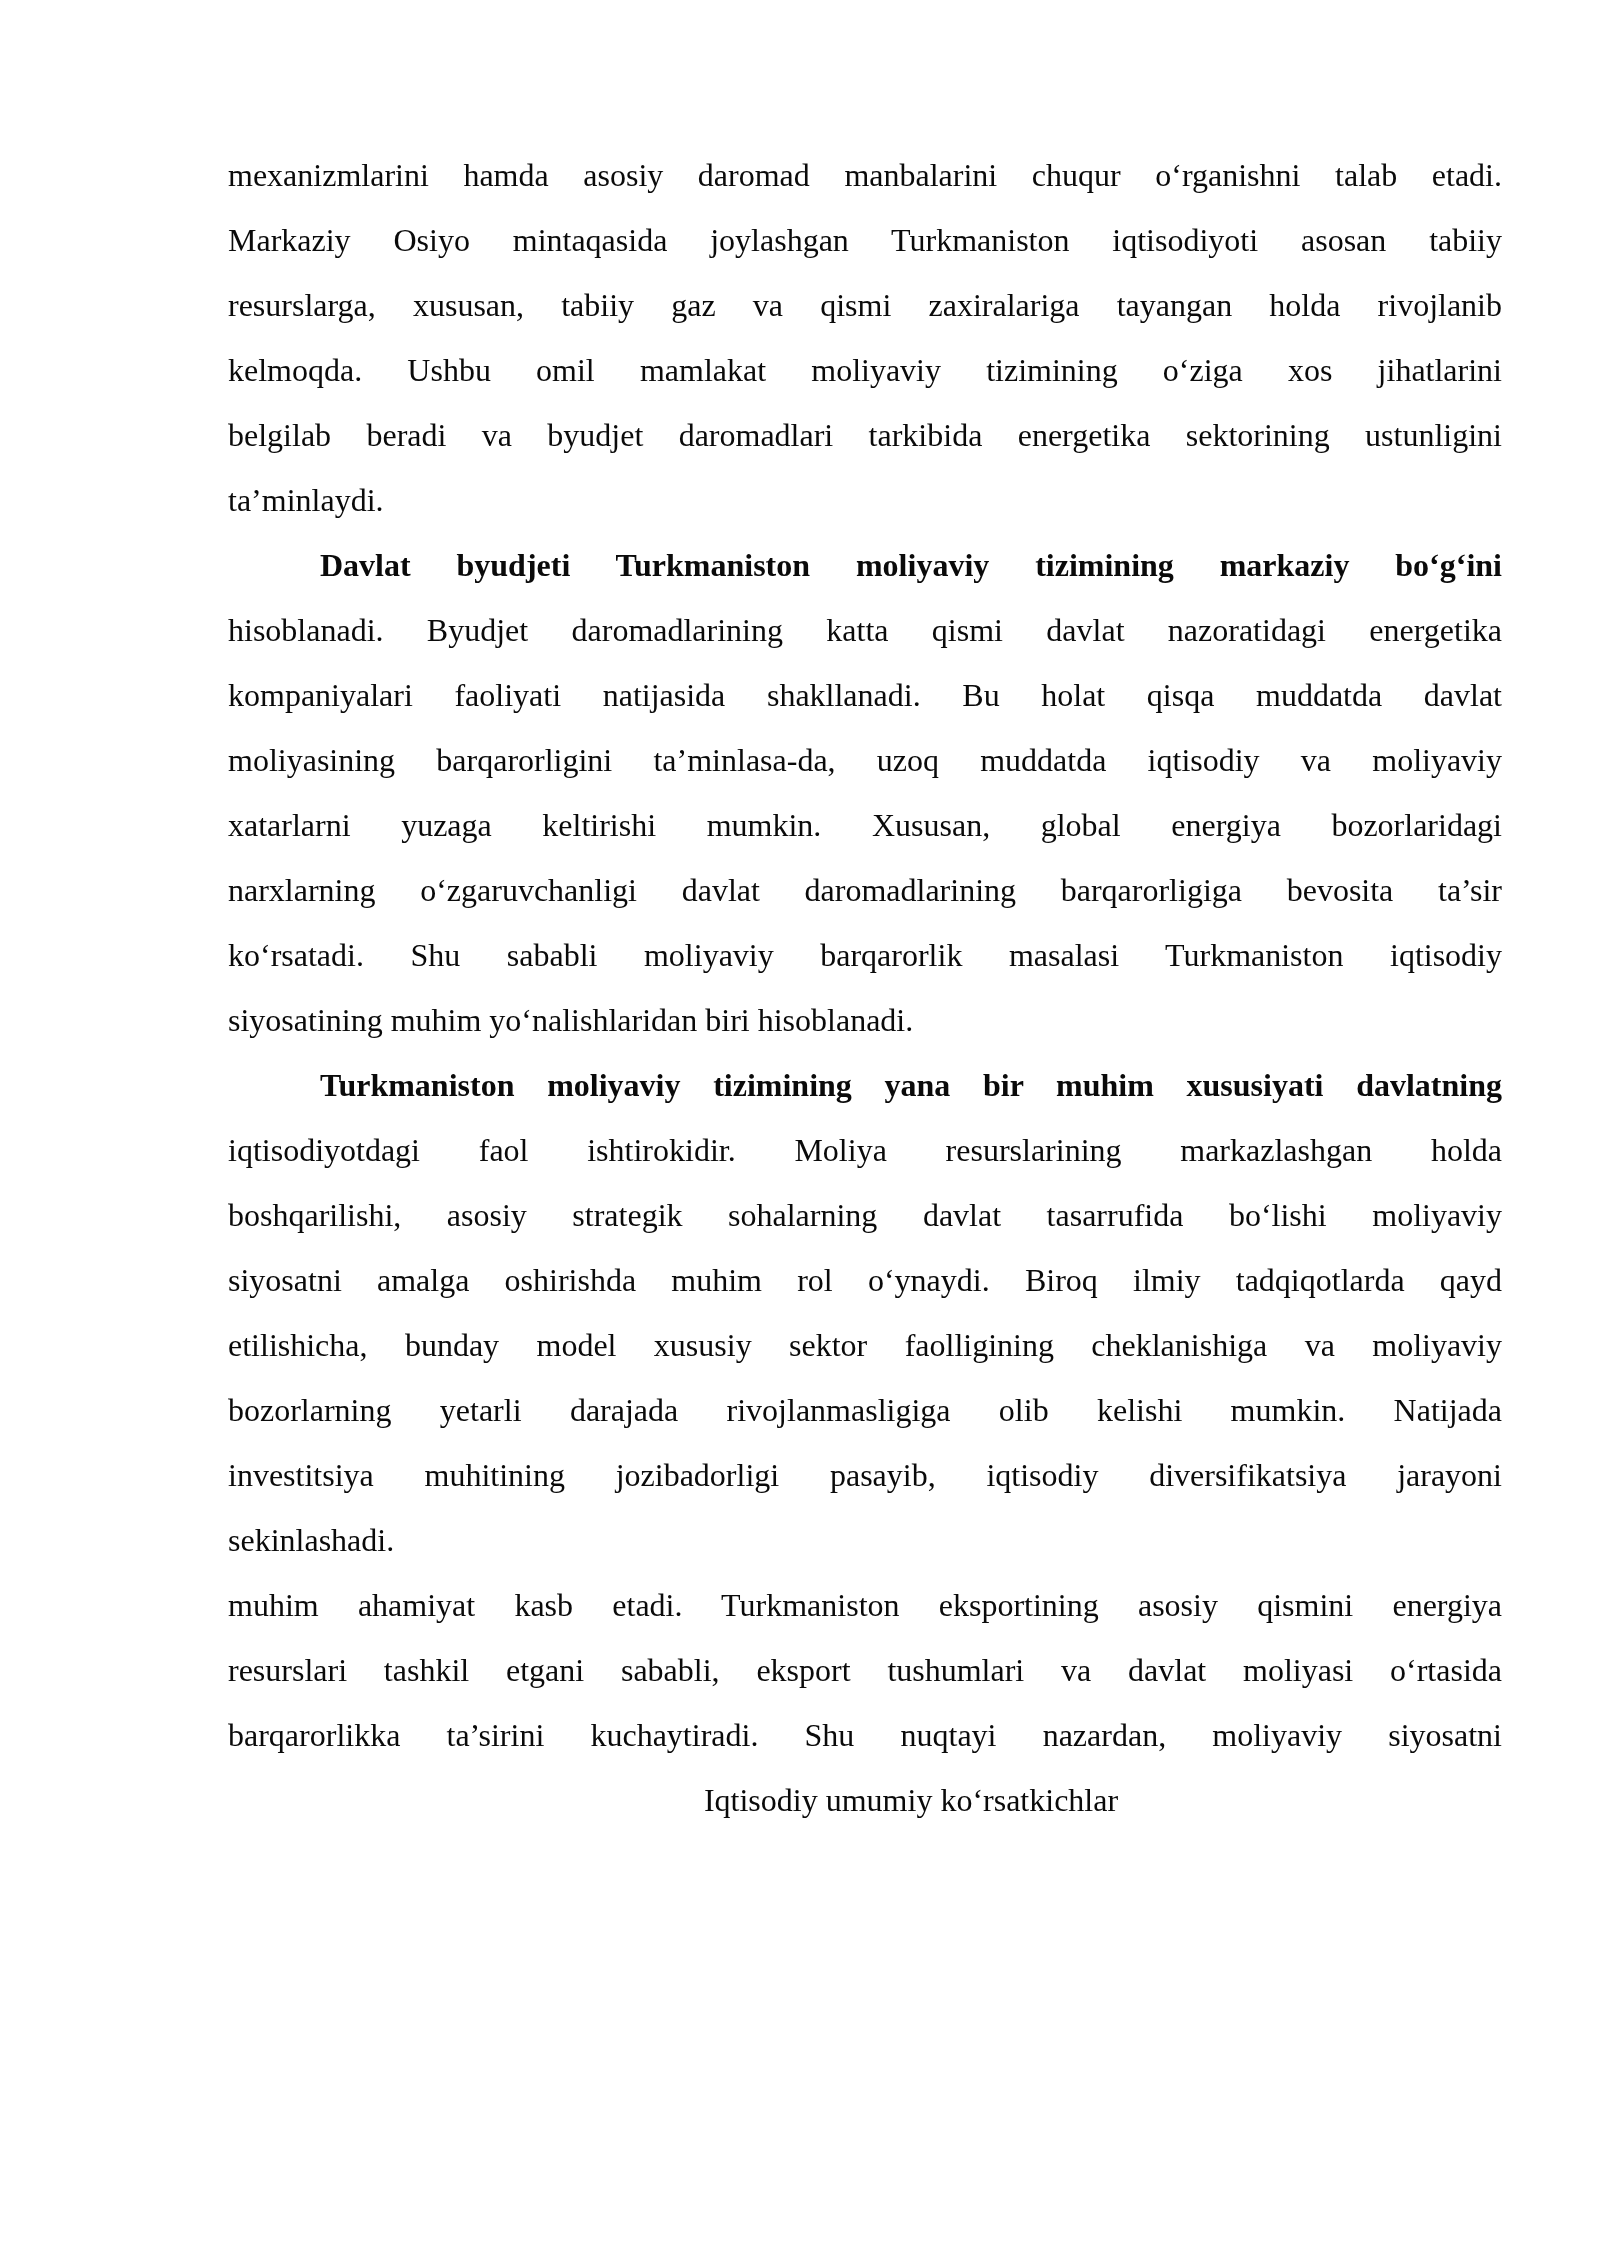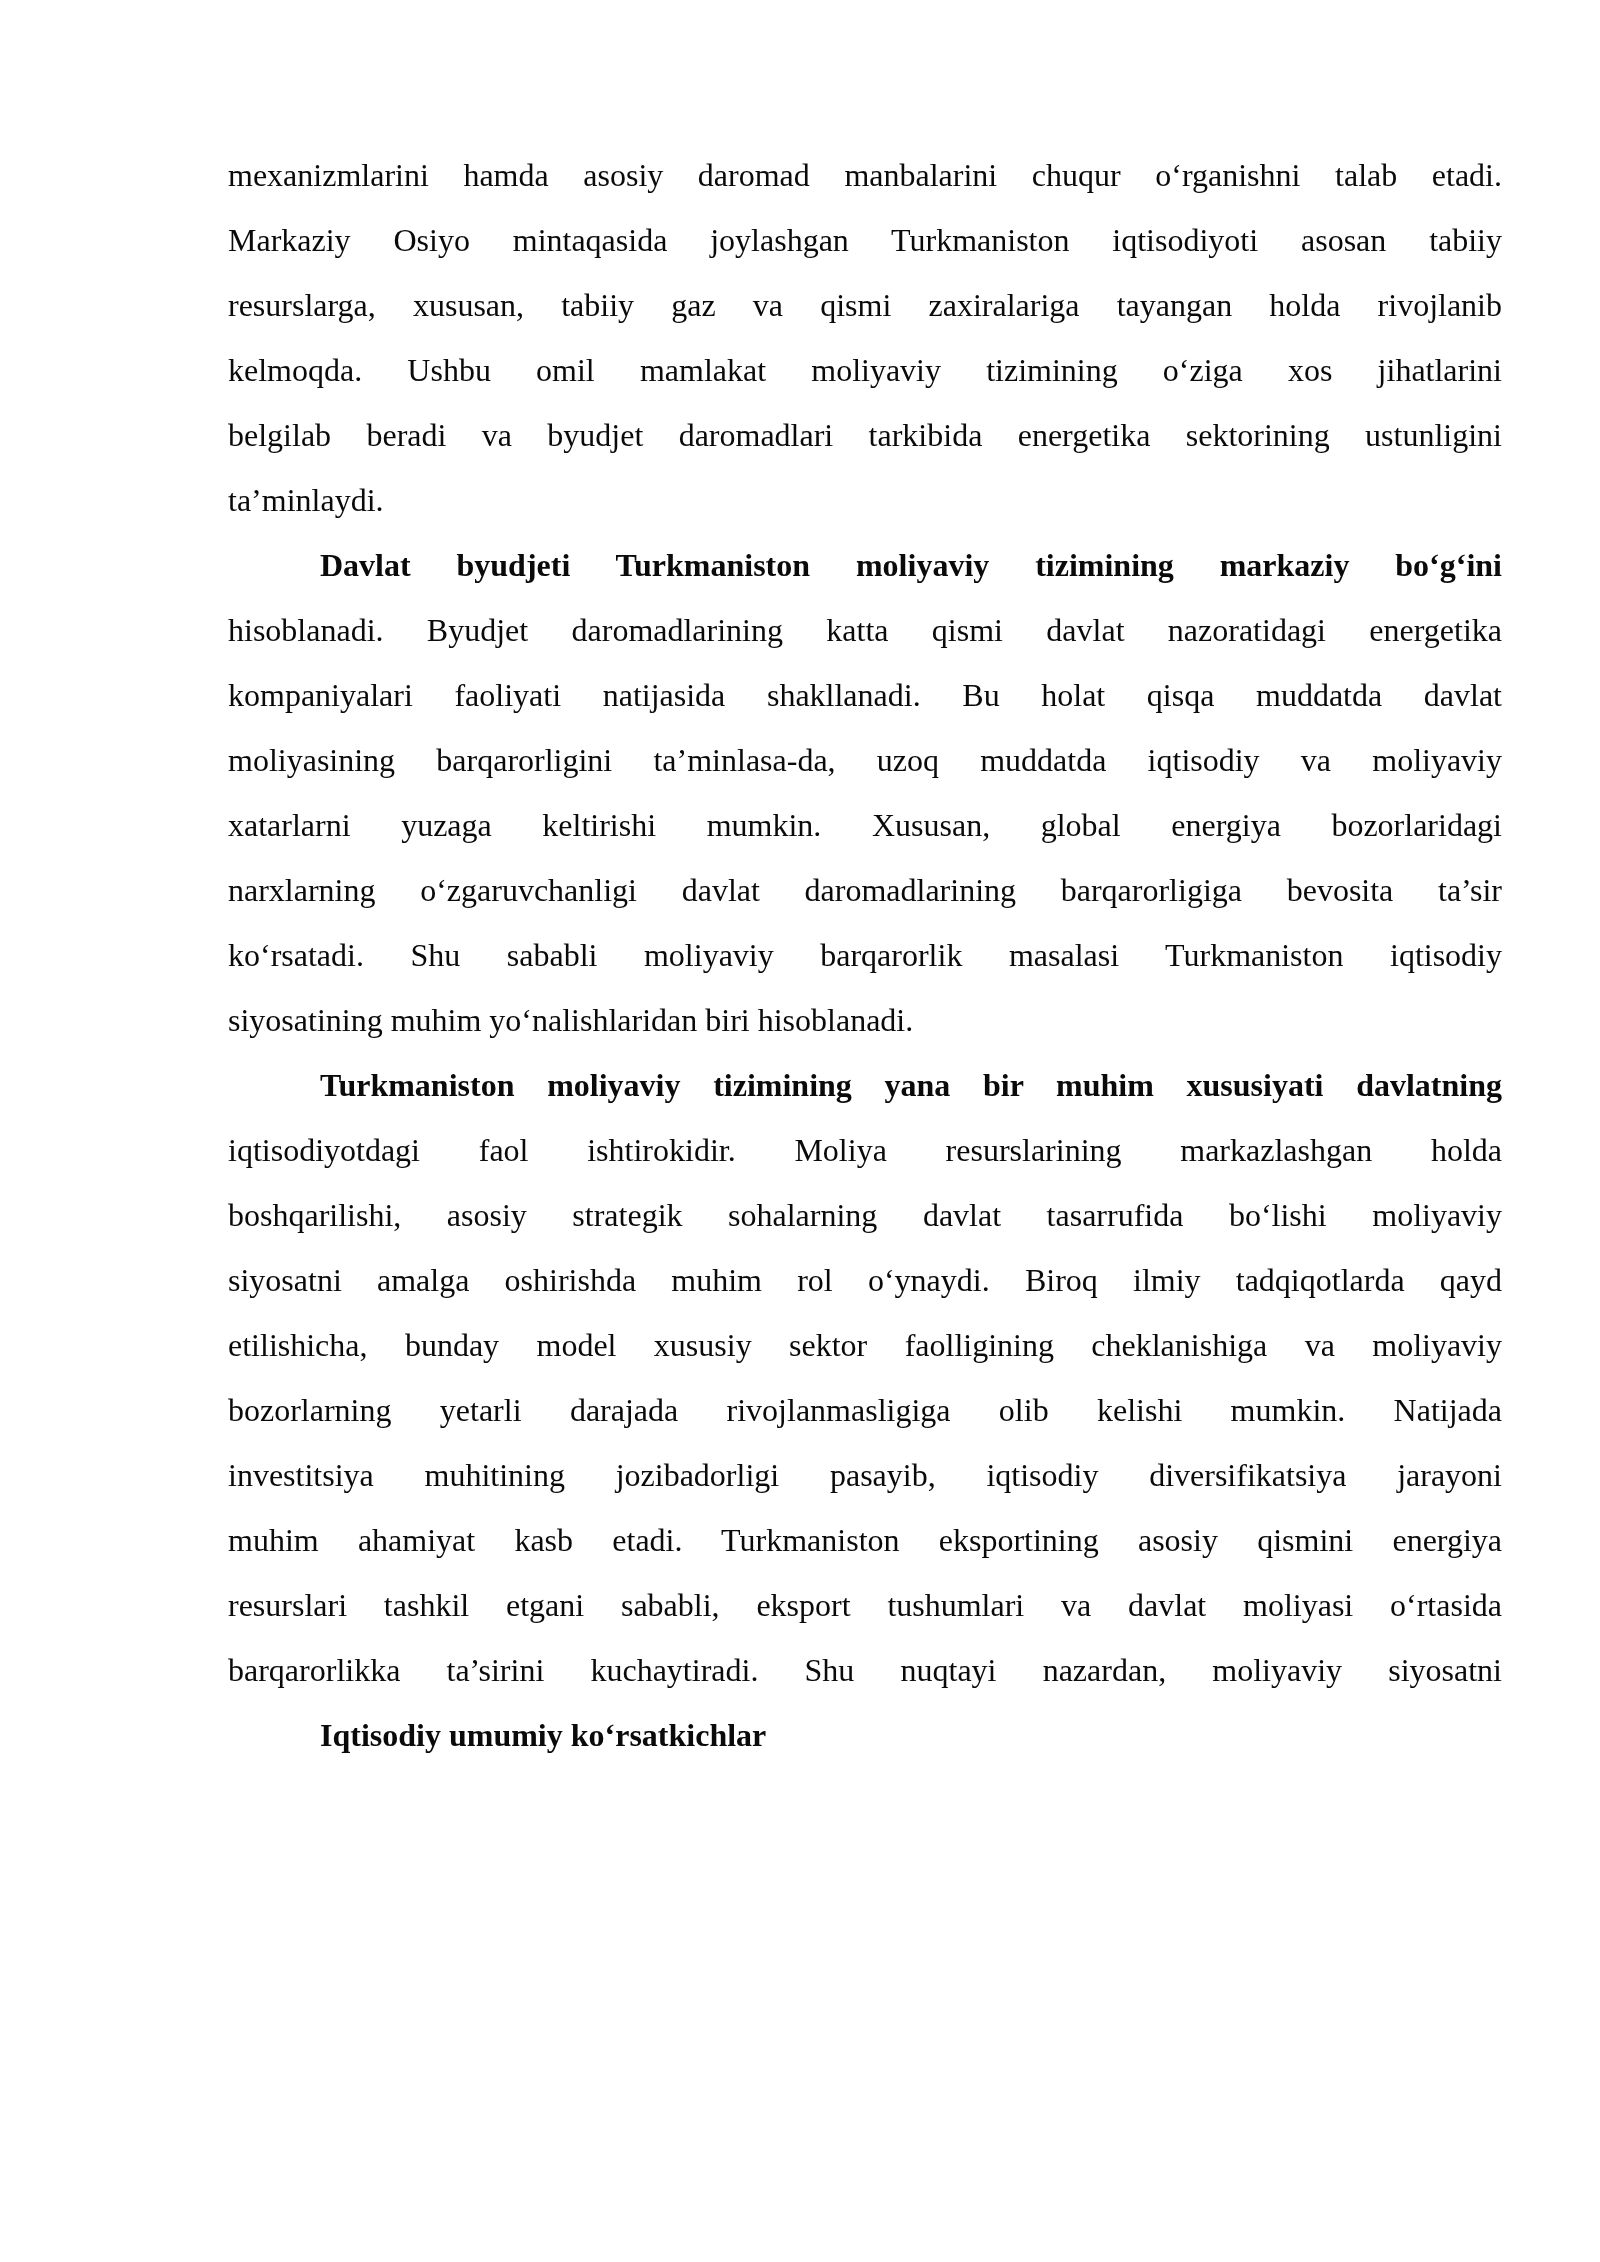--- a/index.html
+++ b/index.html
@@ -32,22 +32,22 @@
     text-align: left;
     text-align-last: left;
   }
   .ind {
     padding-left: 92px;
     font-weight: bold;
   }
   .heading {
     line-height: 65px;
     height: 65px;
-    font-weight: bold;
-    text-align: left;
+    font-weight: normal;
+    text-align: center;
   }
 </style>
 </head>
 <body>
 
 <div class="page">
   <div class="text-block">
 
     <div class="line">mexanizmlarini hamda asosiy daromad manbalarini chuqur o‘rganishni talab etadi.</div>
     <div class="line">Markaziy Osiyo mintaqasida joylashgan Turkmaniston iqtisodiyoti asosan tabiiy</div>
@@ -65,20 +65,21 @@
     <div class="line">ko‘rsatadi. Shu sababli moliyaviy barqarorlik masalasi Turkmaniston iqtisodiy</div>
     <div class="line end">siyosatining muhim yo‘nalishlaridan biri hisoblanadi.</div>
 
     <div class="line ind">Turkmaniston moliyaviy tizimining yana bir muhim xususiyati davlatning</div>
     <div class="line">iqtisodiyotdagi faol ishtirokidir. Moliya resurslarining markazlashgan holda</div>
     <div class="line">boshqarilishi, asosiy strategik sohalarning davlat tasarrufida bo‘lishi moliyaviy</div>
     <div class="line">siyosatni amalga oshirishda muhim rol o‘ynaydi. Biroq ilmiy tadqiqotlarda qayd</div>
     <div class="line">etilishicha, bunday model xususiy sektor faolligining cheklanishiga va moliyaviy</div>
     <div class="line">bozorlarning yetarli darajada rivojlanmasligiga olib kelishi mumkin. Natijada</div>
     <div class="line">investitsiya muhitining jozibadorligi pasayib, iqtisodiy diversifikatsiya jarayoni</div>
+    <div class="line end">sekinlashadi.</div>
 
     <div class="line">muhim ahamiyat kasb etadi. Turkmaniston eksportining asosiy qismini energiya</div>
     <div class="line">resurslari tashkil etgani sababli, eksport tushumlari va davlat moliyasi o‘rtasida</div>
     <div class="line">barqarorlikka ta’sirini kuchaytiradi. Shu nuqtayi nazardan, moliyaviy siyosatni</div>
 
     <div class="heading ind">Iqtisodiy umumiy ko‘rsatkichlar</div>
 
   </div>
 </div>
 

